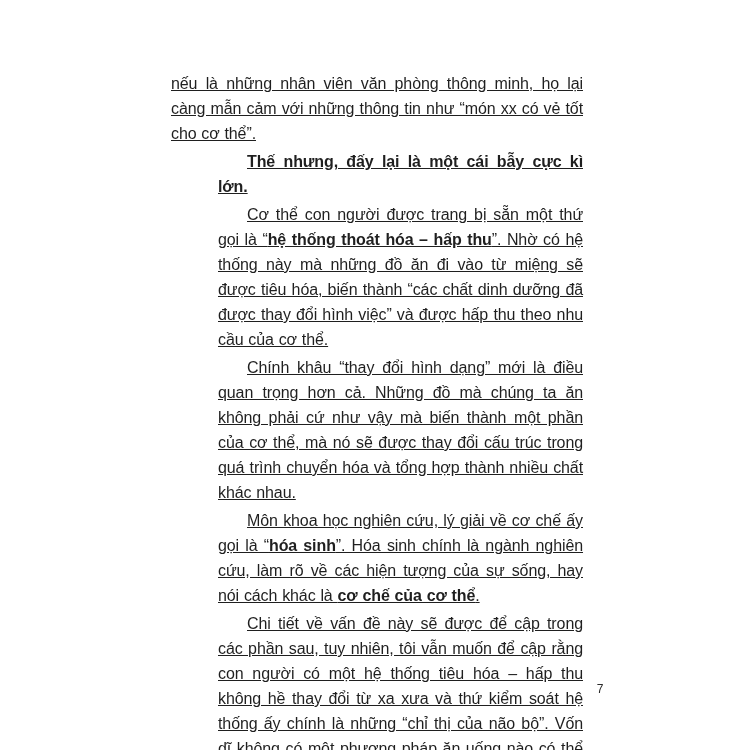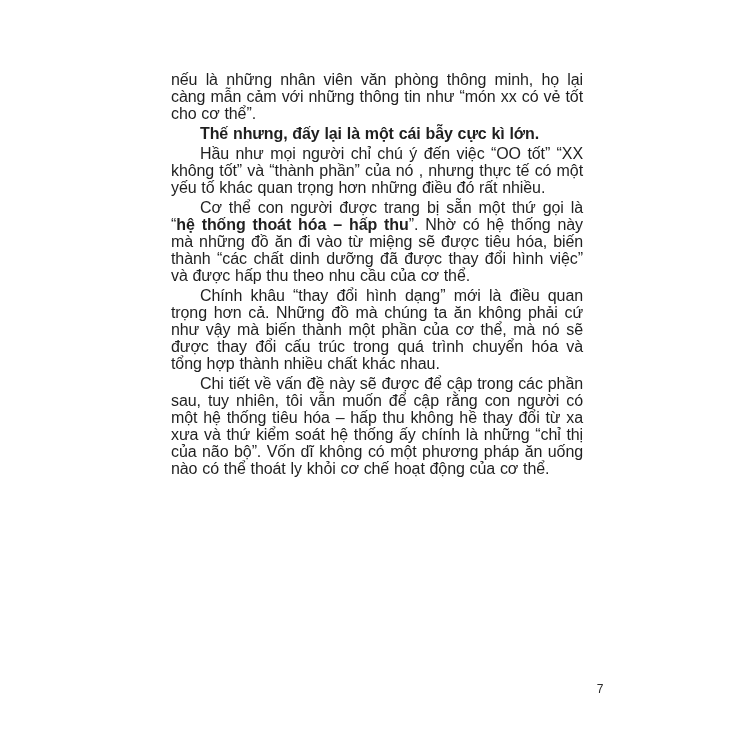--- a/index.html
+++ b/index.html
@@ -20,27 +20,29 @@
   .text-block {
     position: absolute;
     left: 171px;
     top: 71px;
     width: 412px;
     color: #1f1f1f;
   }
   .text-block p.para {
     margin: 0 0 3px 0;
     font-size: 16px;
-    line-height: 17px;
+    line-height: 25px;
     text-align: justify;
     letter-spacing: -0.1px;
     word-spacing: 0.5px;
+    text-decoration: underline;
   }
   .text-block p.para.indent {
     text-indent: 29px;
+    margin-left: 47px;
   }
   .text-block .bold {
     font-weight: bold;
   }
   .page-number {
     position: absolute;
     left: 590px;
     top: 682px;
     width: 20px;
     text-align: center;
@@ -49,19 +51,19 @@
     color: #2a2a2a;
   }
 </style>
 </head>
 <body>
 
 <div class="book-page">
   <div class="text-block">
       <p class="para"><span class="">nếu là những nhân viên văn phòng thông minh, họ lại càng mẫn cảm với những thông tin như “món xx có vẻ tốt cho cơ thể”.</span></p>
       <p class="para indent"><span class="bold">Thế nhưng, đấy lại là một cái bẫy cực kì lớn.</span></p>
-      <p class="para indent"><span class="">Hầu như mọi người chỉ chú ý đến việc “OO tốt” “XX không tốt” và “thành phần” của nó , nhưng thực tế có một yếu tố khác quan trọng hơn những điều đó rất nhiều.</span></p>
       <p class="para indent"><span class="">Cơ thể con người được trang bị sẵn một thứ gọi là “</span><span class="bold">hệ thống thoát hóa – hấp thu</span><span class="">”. Nhờ có hệ thống này mà những đồ ăn đi vào từ miệng sẽ được tiêu hóa, biến thành “các chất dinh dưỡng đã được thay đổi hình việc” và được hấp thu theo nhu cầu của cơ thể.</span></p>
       <p class="para indent"><span class="">Chính khâu “thay đổi hình dạng” mới là điều quan trọng hơn cả. Những đồ mà chúng ta ăn không phải cứ như vậy mà biến thành một phần của cơ thể, mà nó sẽ được thay đổi cấu trúc trong quá trình chuyển hóa và tổng hợp thành nhiều chất khác nhau.</span></p>
+      <p class="para indent"><span class="">Môn khoa học nghiên cứu, lý giải về cơ chế ấy gọi là “</span><span class="bold">hóa sinh</span><span class="">”. Hóa sinh chính là ngành nghiên cứu, làm rõ về các hiện tượng của sự sống, hay nói cách khác là </span><span class="bold">cơ chế của cơ thể</span><span class="">.</span></p>
       <p class="para indent"><span class="">Chi tiết về vấn đề này sẽ được để cập trong các phần sau, tuy nhiên, tôi vẫn muốn để cập rằng con người có một hệ thống tiêu hóa – hấp thu không hề thay đổi từ xa xưa và thứ kiểm soát hệ thống ấy chính là những “chỉ thị của não bộ”. Vốn dĩ không có một phương pháp ăn uống nào có thể thoát ly khỏi cơ chế hoạt động của cơ thể.</span></p>
     </div>
   <div class="page-number">7</div>
 </div>
 
 </body></html>

